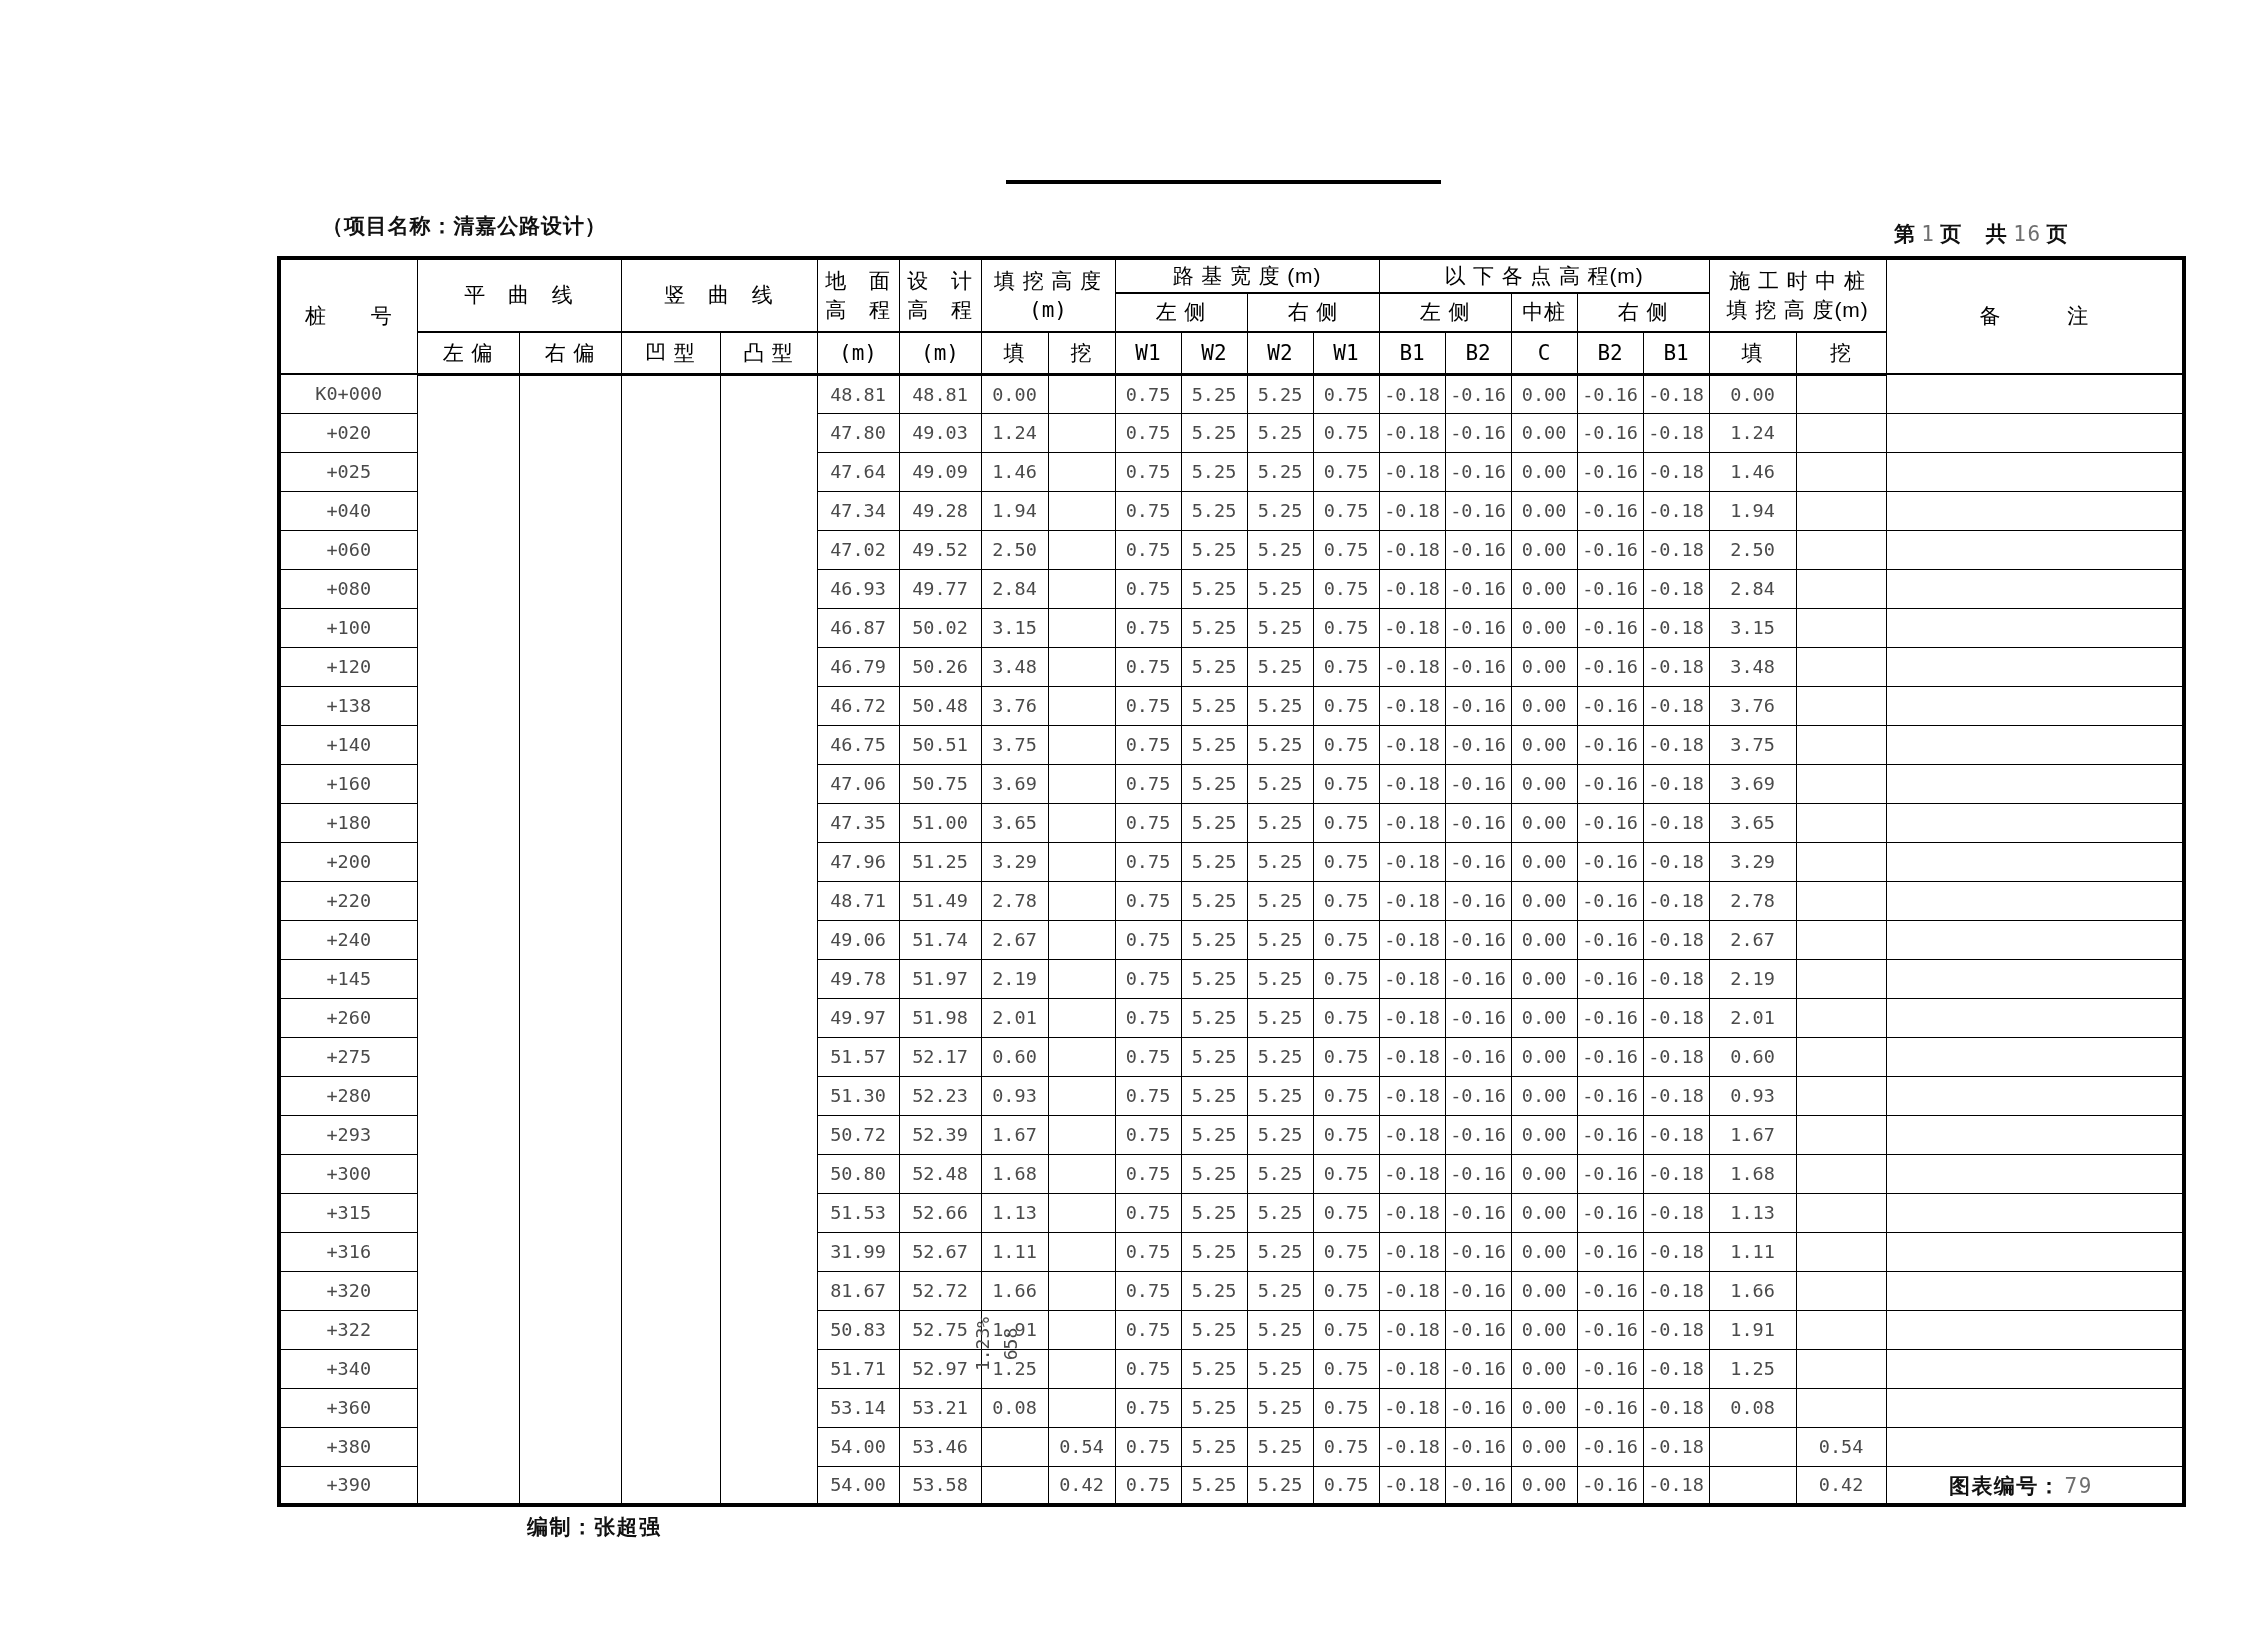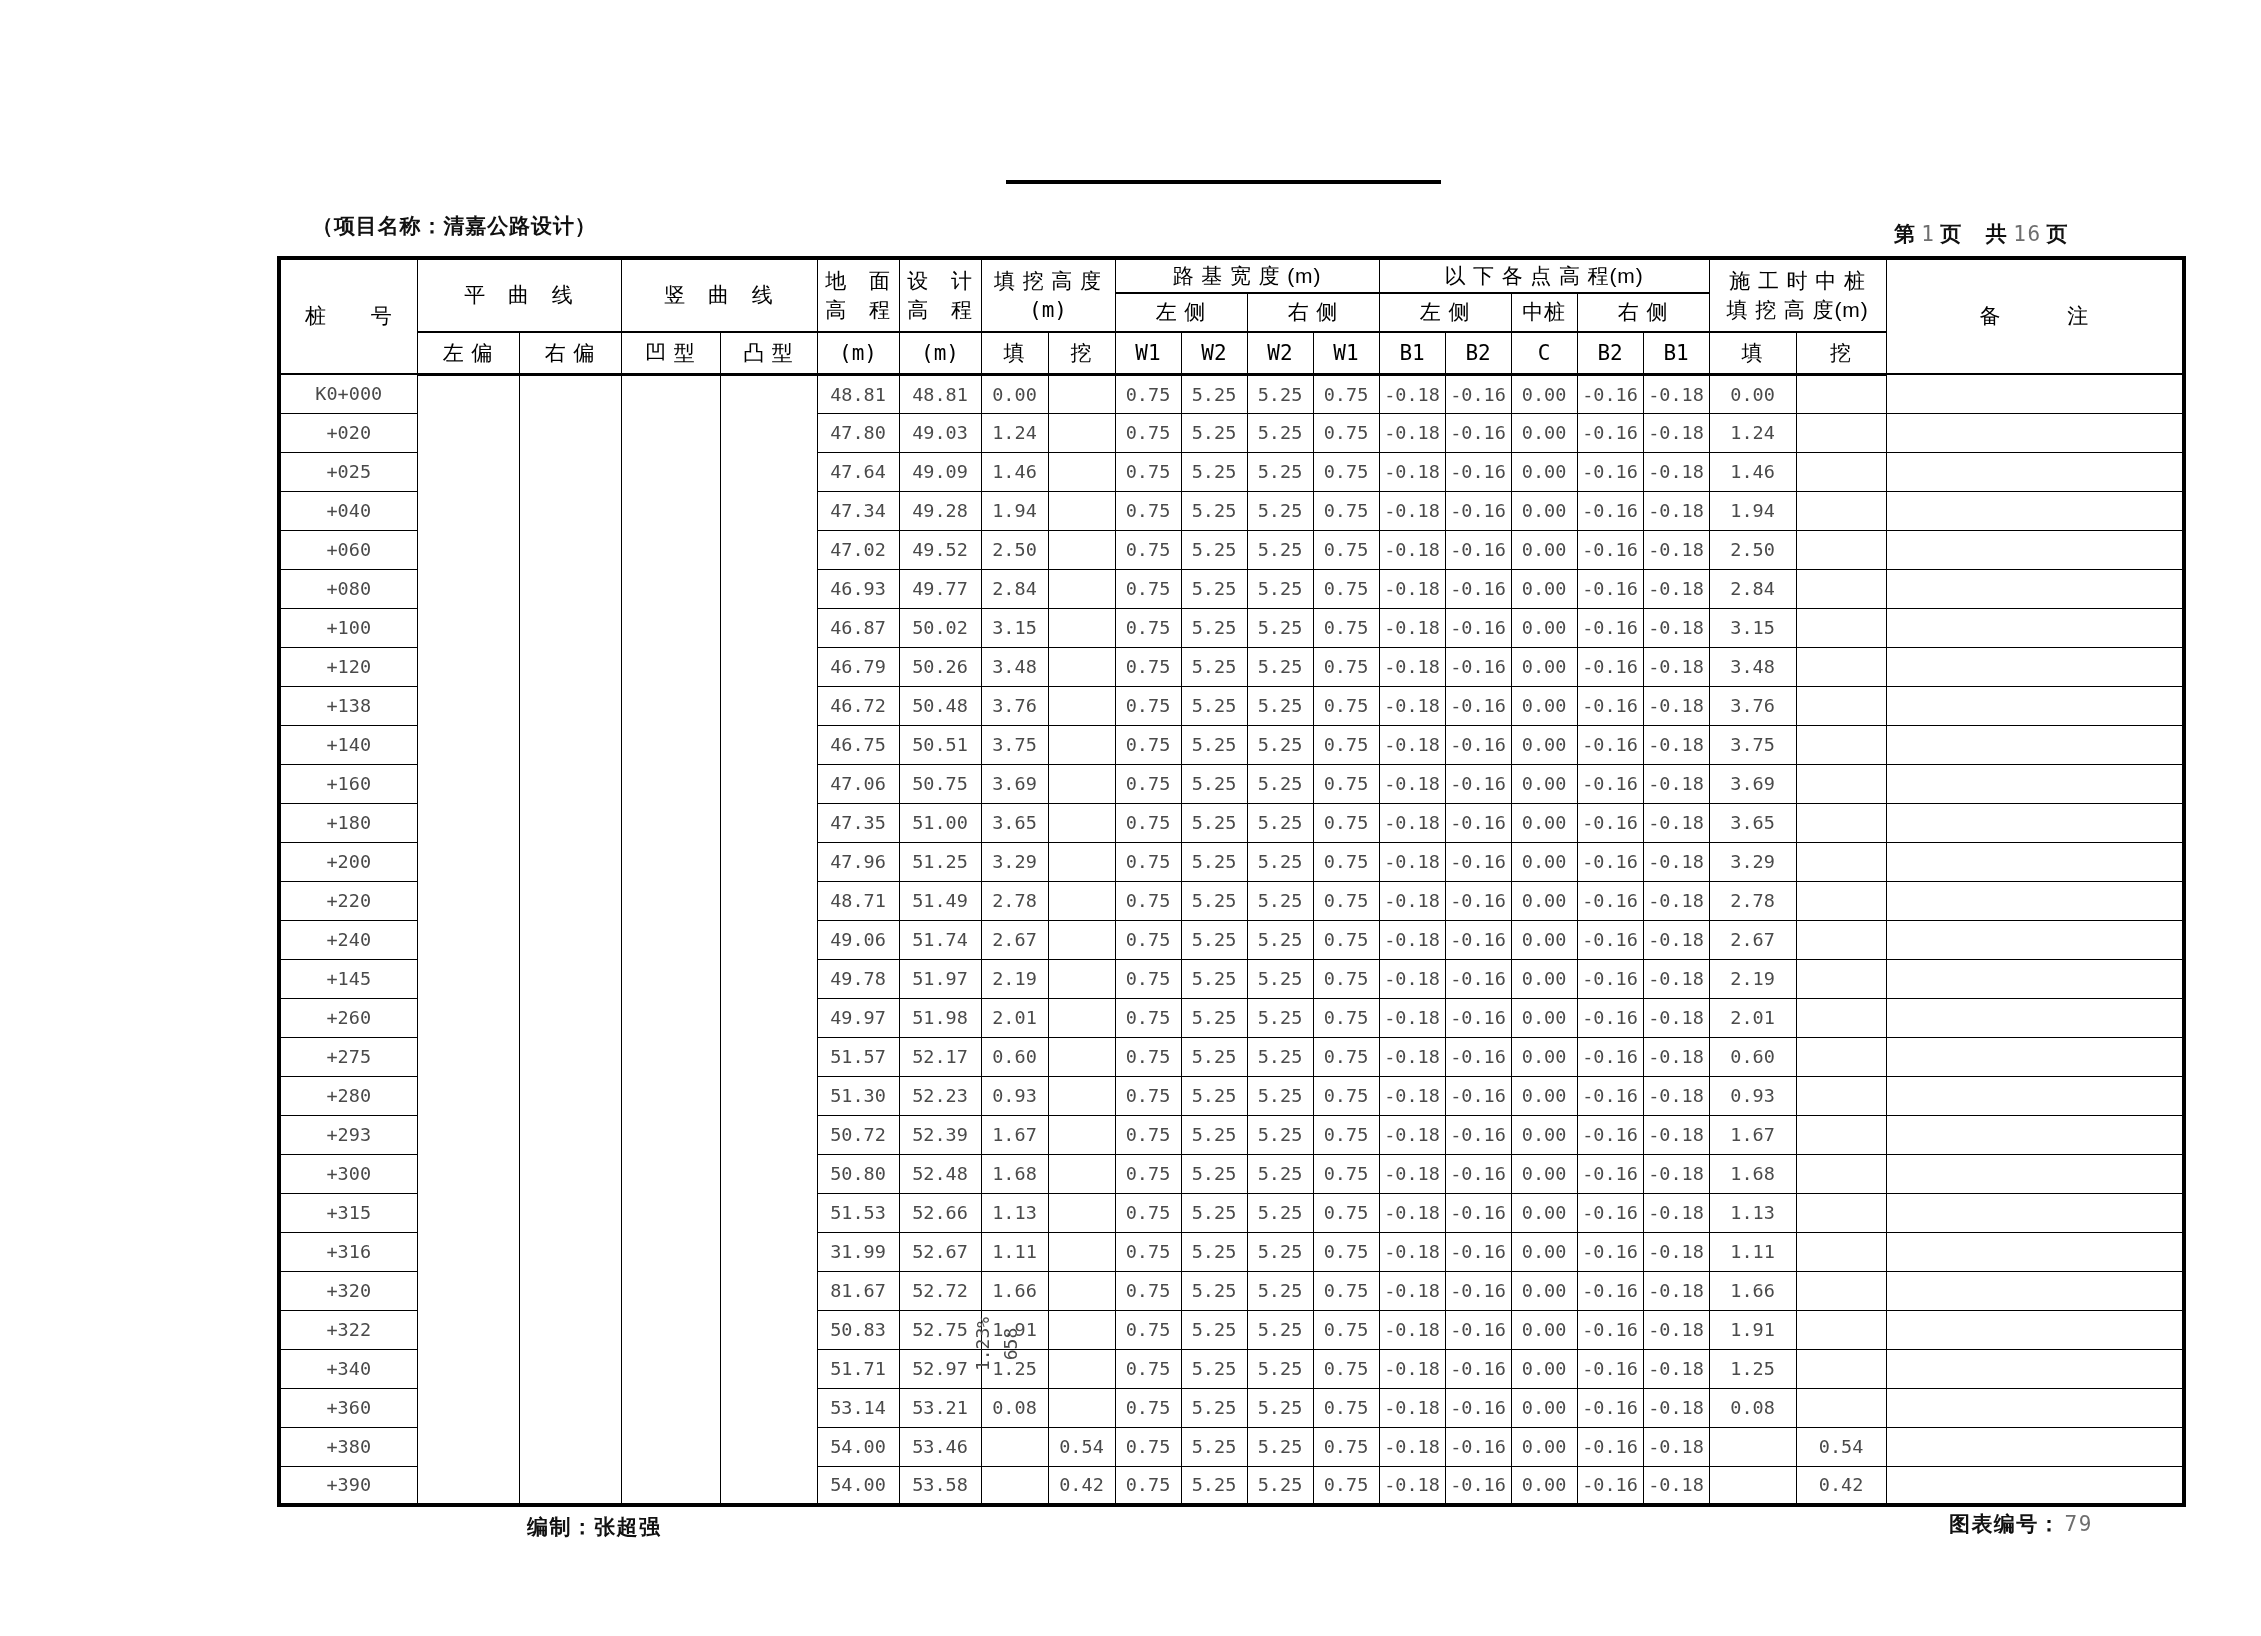--- a/index.html
+++ b/index.html
@@ -3,21 +3,21 @@
 <meta charset="utf-8">
 <style>
   html,body{margin:0;padding:0;background:#ffffff;}
   body{width:2316px;height:1637px;font-family:"Liberation Sans","DejaVu Sans",sans-serif;}
   .sheet{position:relative;width:2316px;height:1637px;background:#ffffff;overflow:hidden;}
 
   .title{position:absolute;top:126px;left:1212px;transform:translateX(-50%);
          font-size:34px;font-weight:500;color:#111;letter-spacing:2.7px;white-space:nowrap;}
   .title-underline{position:absolute;top:180px;left:1006px;width:435px;height:3.6px;background:#000;}
 
-  .project{position:absolute;top:212px;left:312px;font-size:21px;font-weight:600;color:#111;letter-spacing:0.9px;}
+  .project{position:absolute;top:212px;left:322px;font-size:21px;font-weight:600;color:#111;letter-spacing:0.9px;}
 
   .pageinfo{position:absolute;top:220px;left:1894px;font-size:21px;font-weight:600;color:#111;letter-spacing:1.8px;white-space:nowrap;}
   .pageinfo .num{color:#6e6e6e;font-weight:400;font-family:"DejaVu Sans Mono",monospace;padding:0 4.5px;}
 
   .tablewrap{position:absolute;top:256px;left:277px;}
   table{border-collapse:collapse;table-layout:fixed;width:1908px;border:4.1px solid #000;}
   th,td{border:1.4px solid #000;text-align:center;vertical-align:middle;padding:0;overflow:hidden;}
   thead th{border-top-width:1.8px;border-bottom-width:2.3px;font-size:21px;font-weight:500;color:#000;letter-spacing:0.9px;line-height:1.35;}
   thead tr.hr-a{height:35px;}
   thead tr.hr-b{height:39px;}
@@ -28,21 +28,21 @@
            font-size:18.5px;color:#4a4a4a;letter-spacing:0;}
   tbody tr{height:39px;}
   td.fullcol{border-top-width:1.8px;border-bottom-width:1.8px;}
 
   .vtext{position:absolute;font-family:"DejaVu Sans Mono",monospace;font-size:18px;color:#4a4a4a;
          white-space:nowrap;transform:translate(-50%,-50%) rotate(-90deg);}
   .vgrade{top:1088px;left:705px;}
   .vlen{top:1088px;left:733px;}
 
   .footer-left{position:absolute;top:1513px;left:527px;font-size:21px;font-weight:600;color:#111;letter-spacing:1.4px;text-align:center;}
-  .footer-right{position:absolute;top:1510px;left:1949px;font-size:21px;font-weight:600;color:#111;letter-spacing:1.4px;}
+  .footer-right{position:absolute;top:1472px;left:1949px;font-size:21px;font-weight:600;color:#111;letter-spacing:1.4px;}
   .footer-right .num{color:#6e6e6e;font-weight:400;font-family:"DejaVu Sans Mono",monospace;padding-left:3.6px;}
 </style>
 </head>
 <body>
 
 <div class="sheet">
 
   <div class="title-underline"></div>
 
   <div class="project">（项目名称：清嘉公路设计）</div>

